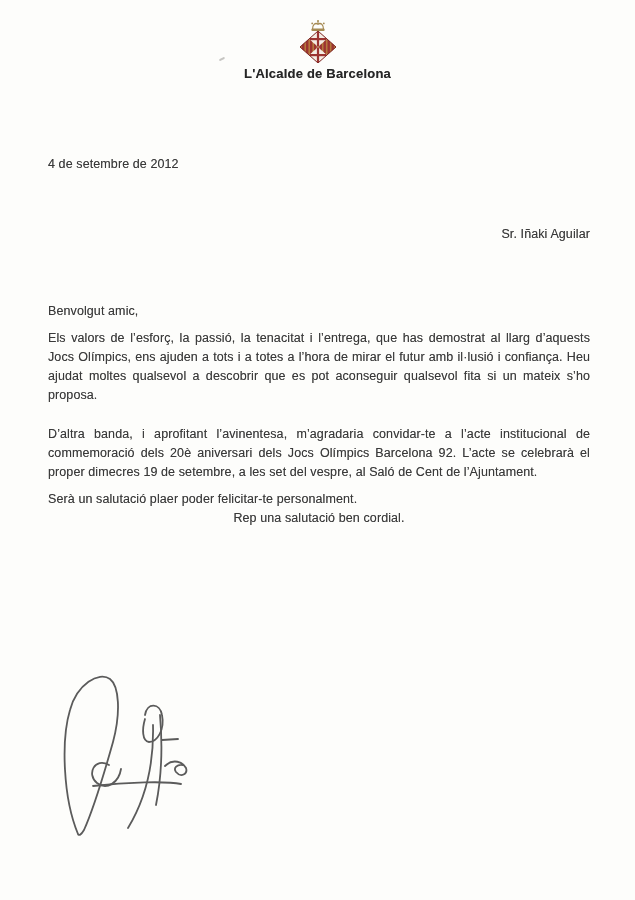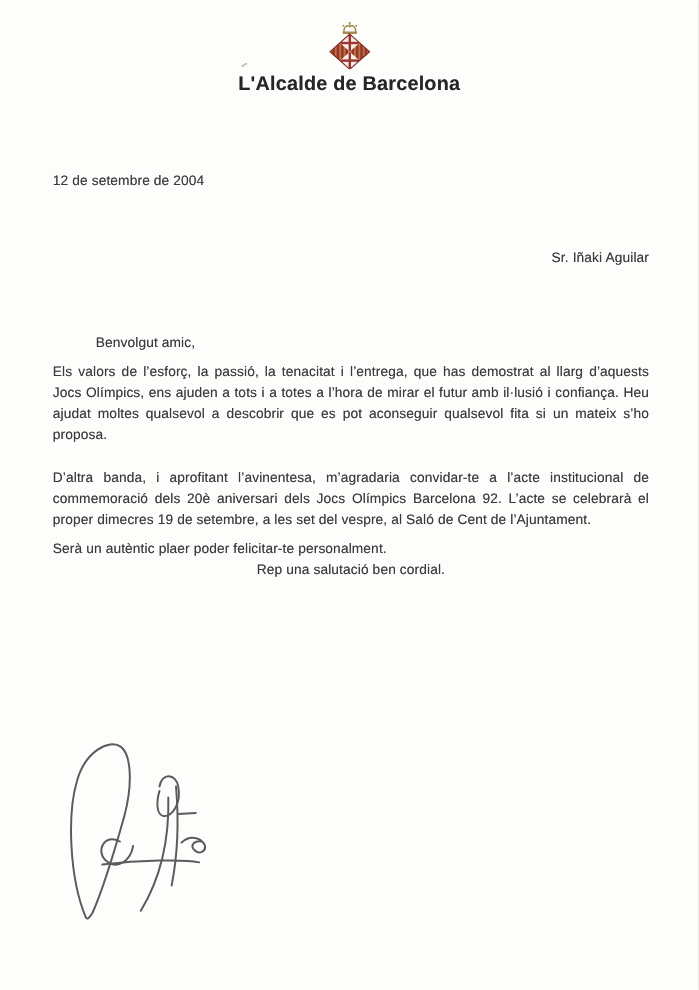--- a/index.html
+++ b/index.html
@@ -14,40 +14,40 @@
     box-shadow:0 0 4px rgba(0,0,0,.15);
   }
   
   .letterhead {
     position:absolute; top:19px; left:0; right:0;
     text-align:center;
   }
   .crest { display:block; margin:0 auto; }
   .letterhead-title {
     margin-top:3px;
-    font-size:18px; font-weight:bold;
+    font-size:13px; font-weight:bold;
     color:#262626; letter-spacing:.2px;
     text-shadow:0 0 .6px rgba(50,50,50,.5);
   }
   .scan-speck {
     position:absolute; top:58px; left:219px;
     width:6px; height:2px; border-radius:2px;
     background:#b3b1ad; opacity:.75;
     transform:rotate(-28deg);
   }
   
   .letter-body {
     position:absolute; left:48px; right:45px; top:155px;
     font-size:12.5px; line-height:19px;
     text-shadow:0 0 .6px rgba(70,70,70,.55);
     letter-spacing:.1px;
   }
   .letter-body > * { margin:0; }
   .recipient  { margin-top:51px;text-align:right; }
-  .salutation { margin-top:58px;margin-left:39px; }
+  .salutation { margin-top:58px; }
   .para { text-align:justify; }
   .p1 { margin-top:11px; }
   .p2 { margin-top:8px; }
   .p3 { margin-top:10px; }
   .p4 { margin-top:20px; }
   .c1 { margin-top:8px; }
   .c2 { margin-top:0;text-align:center; }
   
   .signature {
     position:absolute; left:57px; top:670px;
@@ -115,26 +115,26 @@
         </g>
         <polygon points="19,12 37,28 19,44 1,28" fill="none" stroke-width="1" stroke="#7e2521"></polygon>
       </g>
     </svg>
     <div class="letterhead-title">L'Alcalde de Barcelona</div>
   </div>
 
   <div class="scan-speck"></div>
 
   <div class="letter-body">
-    <div class="date">12 de setembre de 2004</div>
+    <div class="date">4 de setembre de 2012</div>
     <div class="recipient">Sr. Iñaki Aguilar</div>
     <div class="salutation">Benvolgut amic,</div>
     <p class="para p2">Els valors de l’esforç, la passió, la tenacitat i l’entrega, que has demostrat al llarg d’aquests Jocs Olímpics, ens ajuden a tots i a totes a l’hora de mirar el futur amb il·lusió i confiança. Heu ajudat moltes qualsevol a descobrir que es pot aconseguir qualsevol fita si un mateix s’ho proposa.</p>
     <p class="para p4">D’altra banda, i aprofitant l’avinentesa, m’agradaria convidar-te a l’acte institucional de commemoració dels 20è aniversari dels Jocs Olímpics Barcelona 92. L’acte se celebrarà el proper dimecres 19 de setembre, a les set del vespre, al Saló de Cent de l’Ajuntament.</p>
-    <div class="closing c1">Serà un autèntic plaer poder felicitar-te personalment.</div>
+    <div class="closing c1">Serà un salutació plaer poder felicitar-te personalment.</div>
     <div class="closing c2">Rep una salutació ben cordial.</div>
   </div>
 
   <svg class="signature" width="140" height="168" viewBox="0 0 140 168" aria-hidden="true">
     <g fill="none" stroke-width="1.8" stroke-linecap="round" stroke-linejoin="round" opacity="0.9" stroke="#4a4a4a">
 
       <path d="M 21,164 C 6,128 4,70 13,40 C 20,14 42,1 53,9 C 62,16 64,42 56,72 C 47,104 36,140 27,160 C 24,165 22,166 21,164"></path>
 
       <path d="M 52,95 C 38,87 29,104 40,113 C 50,121 62,112 64,99"></path>
 

